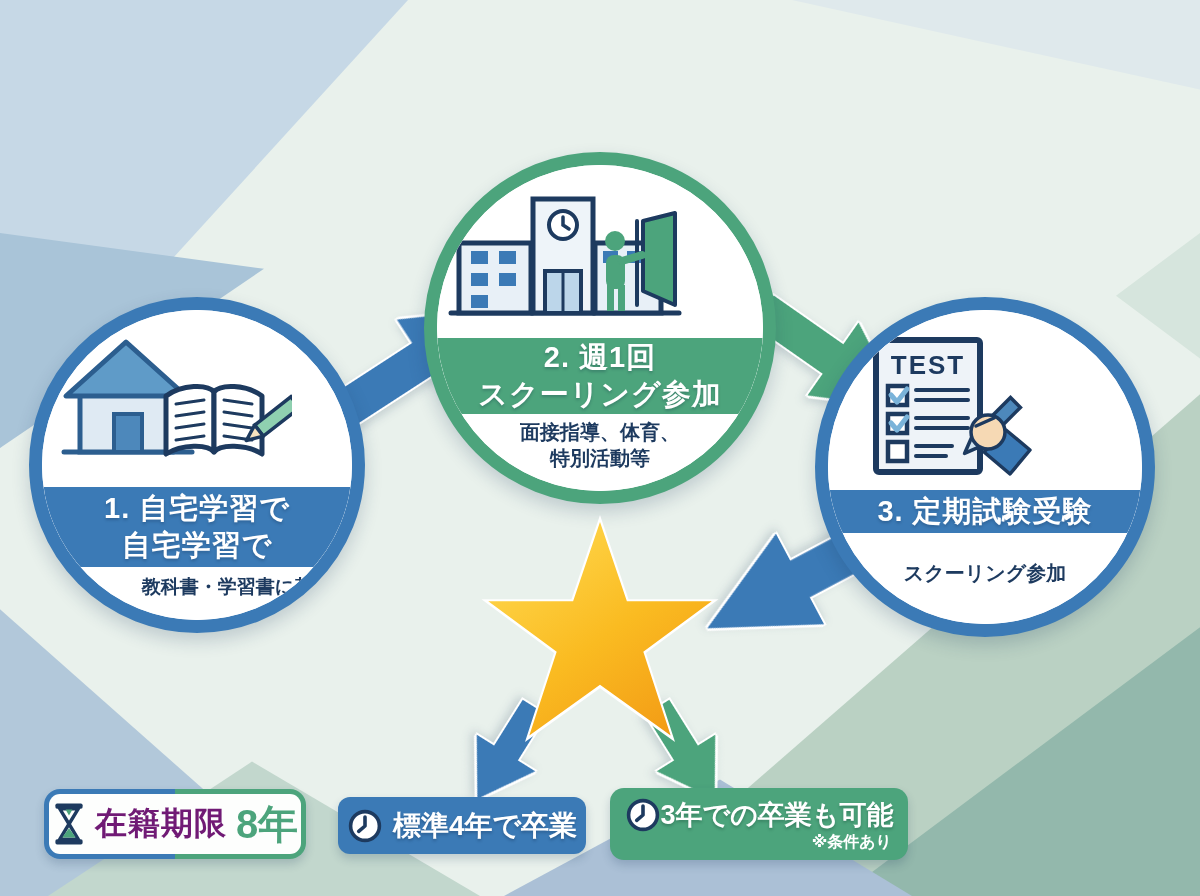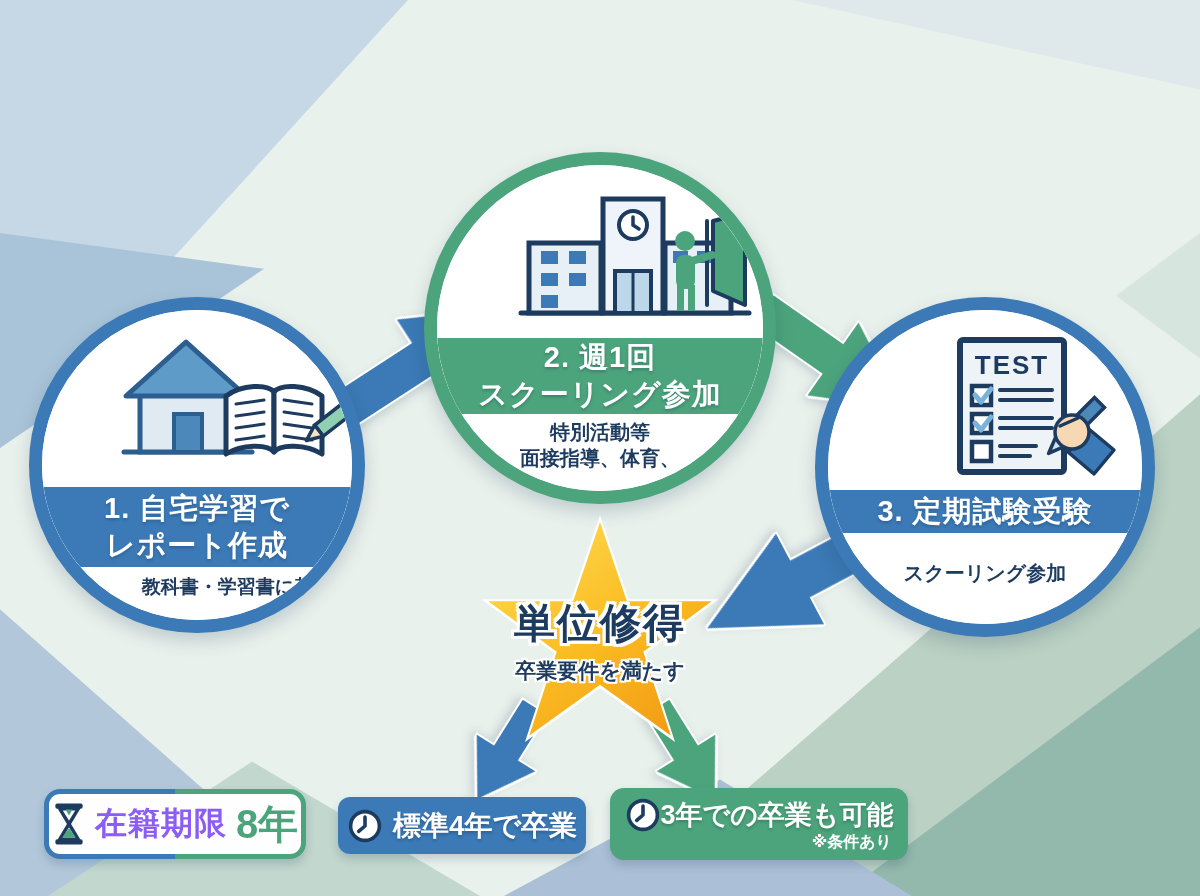--- a/index.html
+++ b/index.html
@@ -26,21 +26,21 @@
     text-shadow:-3px -3px 0 #f7fbf8, 3px -3px 0 #f7fbf8, -3px 3px 0 #f7fbf8, 3px 3px 0 #f7fbf8,
       -4px 0 0 #f7fbf8, 4px 0 0 #f7fbf8, 0 -4px 0 #f7fbf8, 0 4px 0 #f7fbf8, 0 7px 12px rgba(20,40,60,.28); }
 
   
   .circle { position:absolute; border-radius:50%; background:#fff;
     box-shadow:0 8px 18px rgba(25,55,90,.20); }
   .c1 { left:29px;  top:297px; width:336px; height:336px; border:13px solid #3b7ab6; }
   .c2 { left:424px; top:152px; width:352px; height:352px; border:13px solid #4ca47c; }
   .c3 { left:815px; top:297px; width:340px; height:340px; border:13px solid #3b7ab6; }
   .circle-inner { position:absolute; inset:0; border-radius:50%; overflow:hidden; background:#fff; }
-  .icon-area { position:absolute; left:0; right:0; display:flex; justify-content:flex-end;text-decoration:underline; }
+  .icon-area { position:absolute; left:0; right:0; display:flex; justify-content:flex-start;text-decoration:underline; }
   .band { position:absolute; left:-30px; right:-30px; display:flex; flex-direction:column;
     justify-content:center; text-align:center; color:#fff; font-weight:800; }
   .band.blue { background:#3b7ab6; } .band.green { background:#4ca47c; }
   .band .ln { font-size:29px; line-height:37px; letter-spacing:1px;
     text-shadow:0 2px 3px rgba(10,30,60,.25); }
   .note { position:absolute; left:0; right:0; text-align:center; font-weight:800; color:#1d3a5f; }
 
   .c1 .icon-area { top:16px; } .c1 .band { top:177px; height:80px; }
   .c1 .note { top:264px; font-size:19px;text-align:right; }
   .c2 .icon-area { top:20px; } .c2 .band { top:173px; height:76px; }
@@ -72,21 +72,21 @@
     text-shadow:-3px -3px 0 #fff, 3px -3px 0 #fff, -3px 3px 0 #fff, 3px 3px 0 #fff, -3px 0 0 #fff, 3px 0 0 #fff, 0 -3px 0 #fff, 0 3px 0 #fff; }
   .star-sub { margin-top:6px; font-size:21px; font-weight:800; color:#1d3a5f;
     text-shadow:-2px -2px 0 #fff, 2px -2px 0 #fff, -2px 2px 0 #fff, 2px 2px 0 #fff, -2px 0 0 #fff, 2px 0 0 #fff, 0 -2px 0 #fff, 0 2px 0 #fff; }
 
   
   .badge { position:absolute; box-shadow:0 5px 10px rgba(25,55,90,.20); }
   .b1 { left:44px; top:789px; width:262px; height:70px; border-radius:16px;
     background:linear-gradient(90deg,#3b7ab6 0 50%, #4ca47c 50% 100%); padding:5px; }
   .b1-inner { width:100%; height:100%; background:#fdfefd; border-radius:11px;
     display:flex; align-items:center; justify-content:center; gap:9px; }
-  .b1 .lbl { font-size:32px; font-weight:900; color:#8b5cf6; letter-spacing:1px; }
+  .b1 .lbl { font-size:32px; font-weight:900; color:#701a75; letter-spacing:1px; }
   .b1 .val { font-size:40px; font-weight:900; color:#4ca47c; }
   .b2 { left:338px; top:797px; width:248px; height:57px; border-radius:12px; background:#3b7ab6;
     display:flex; align-items:center; justify-content:center; gap:10px; }
   .b2 .lbl { font-size:28px; font-weight:700; color:#fff; text-shadow:0 2px 3px rgba(10,30,60,.3); }
   .b3 { left:610px; top:788px; width:298px; height:72px; border-radius:14px; background:#4ca47c;
     display:flex; flex-direction:column; align-items:center; justify-content:center; padding:4px 10px 2px; }
   .b3 .row { display:flex; align-items:flex-end; }
   .b3 .lbl { font-size:27px; font-weight:800; color:#fff; text-shadow:0 2px 3px rgba(10,50,35,.3); }
   .b3 .cond { align-self:flex-end; font-size:16px; font-weight:800; color:#fff; margin:-1px 6px 0 0; }
 </style>
@@ -143,21 +143,21 @@
               <line x1="182" y1="110" x2="210" y2="114"></line>
           </g>
           <g transform="translate(228,96) rotate(-128)">
             <rect x="-7" y="-14" width="14" height="46" fill="#8fd0b0" stroke="#1d3a5f" stroke-width="3.5"></rect>
             <polygon points="-7,-14 7,-14 0,-30" fill="#f7e3c0" stroke="#1d3a5f" stroke-width="3.5" stroke-linejoin="round"></polygon>
           </g>
         </svg>
       </div>
       <div class="band blue">
         <div class="ln">1. 自宅学習で</div>
-        <div class="ln">レポート作成</div>
+        <div class="ln">自宅学習で</div>
       </div>
       <div class="note">教科書・学習書に基づく</div>
     </div>
   </div>
 
   <div class="circle c2">
     <div class="circle-inner">
       <div class="icon-area">
         <svg width="256" height="150" viewBox="0 0 256 150">
           <line x1="14" y1="128" x2="242" y2="128" stroke="#1d3a5f" stroke-width="5" stroke-linecap="round"></line>
@@ -186,22 +186,22 @@
             <rect x="170" y="100" width="7" height="26" fill="#4ca47c"></rect>
             <rect x="181" y="100" width="7" height="26" fill="#4ca47c"></rect>
           </g>
         </svg>
       </div>
       <div class="band green">
         <div class="ln">2. 週1回</div>
         <div class="ln">スクーリング参加</div>
       </div>
       <div class="note">
+        <div>面接指導、体育、</div>
         <div>特別活動等</div>
-        <div>面接指導、体育、</div>
       </div>
     </div>
   </div>
 
   <div class="circle c3">
     <div class="circle-inner">
       <div class="icon-area">
         <svg width="230" height="152" viewBox="0 0 230 152">
           <rect x="48" y="8" width="104" height="132" rx="3" fill="#eef3f8" stroke="#1d3a5f" stroke-width="6"></rect>
           <text x="100" y="42" text-anchor="middle" font-size="26" font-weight="bold" letter-spacing="2" fill="#1d3a5f">TEST</text>
@@ -233,24 +233,20 @@
       </div>
       <div class="band blue">
         <div class="ln">3. 定期試験受験</div>
       </div>
       <div class="note">スクーリング参加</div>
     </div>
   </div>
 
   <div class="star">
     <div class="star-gold"></div>
-  </div>
-  <div class="star-text">
-    <div class="star-title">単位修得</div>
-    <div class="star-sub">卒業要件を満たす</div>
   </div>
 
   <div class="badge b1">
     <div class="b1-inner">
       <svg width="34" height="46" viewBox="0 0 40 52">
         <rect x="4" y="2" width="32" height="6" rx="2" fill="#1d3a5f"></rect>
         <rect x="4" y="44" width="32" height="6" rx="2" fill="#1d3a5f"></rect>
         <polygon points="9,8 31,8 20,26" fill="none" stroke="#1d3a5f" stroke-width="4" stroke-linejoin="round"></polygon>
         <polygon points="9,44 31,44 20,26" fill="none" stroke="#1d3a5f" stroke-width="4" stroke-linejoin="round"></polygon>
         <polygon points="16,9 24,9 20,16" fill="#4ca47c"></polygon>

